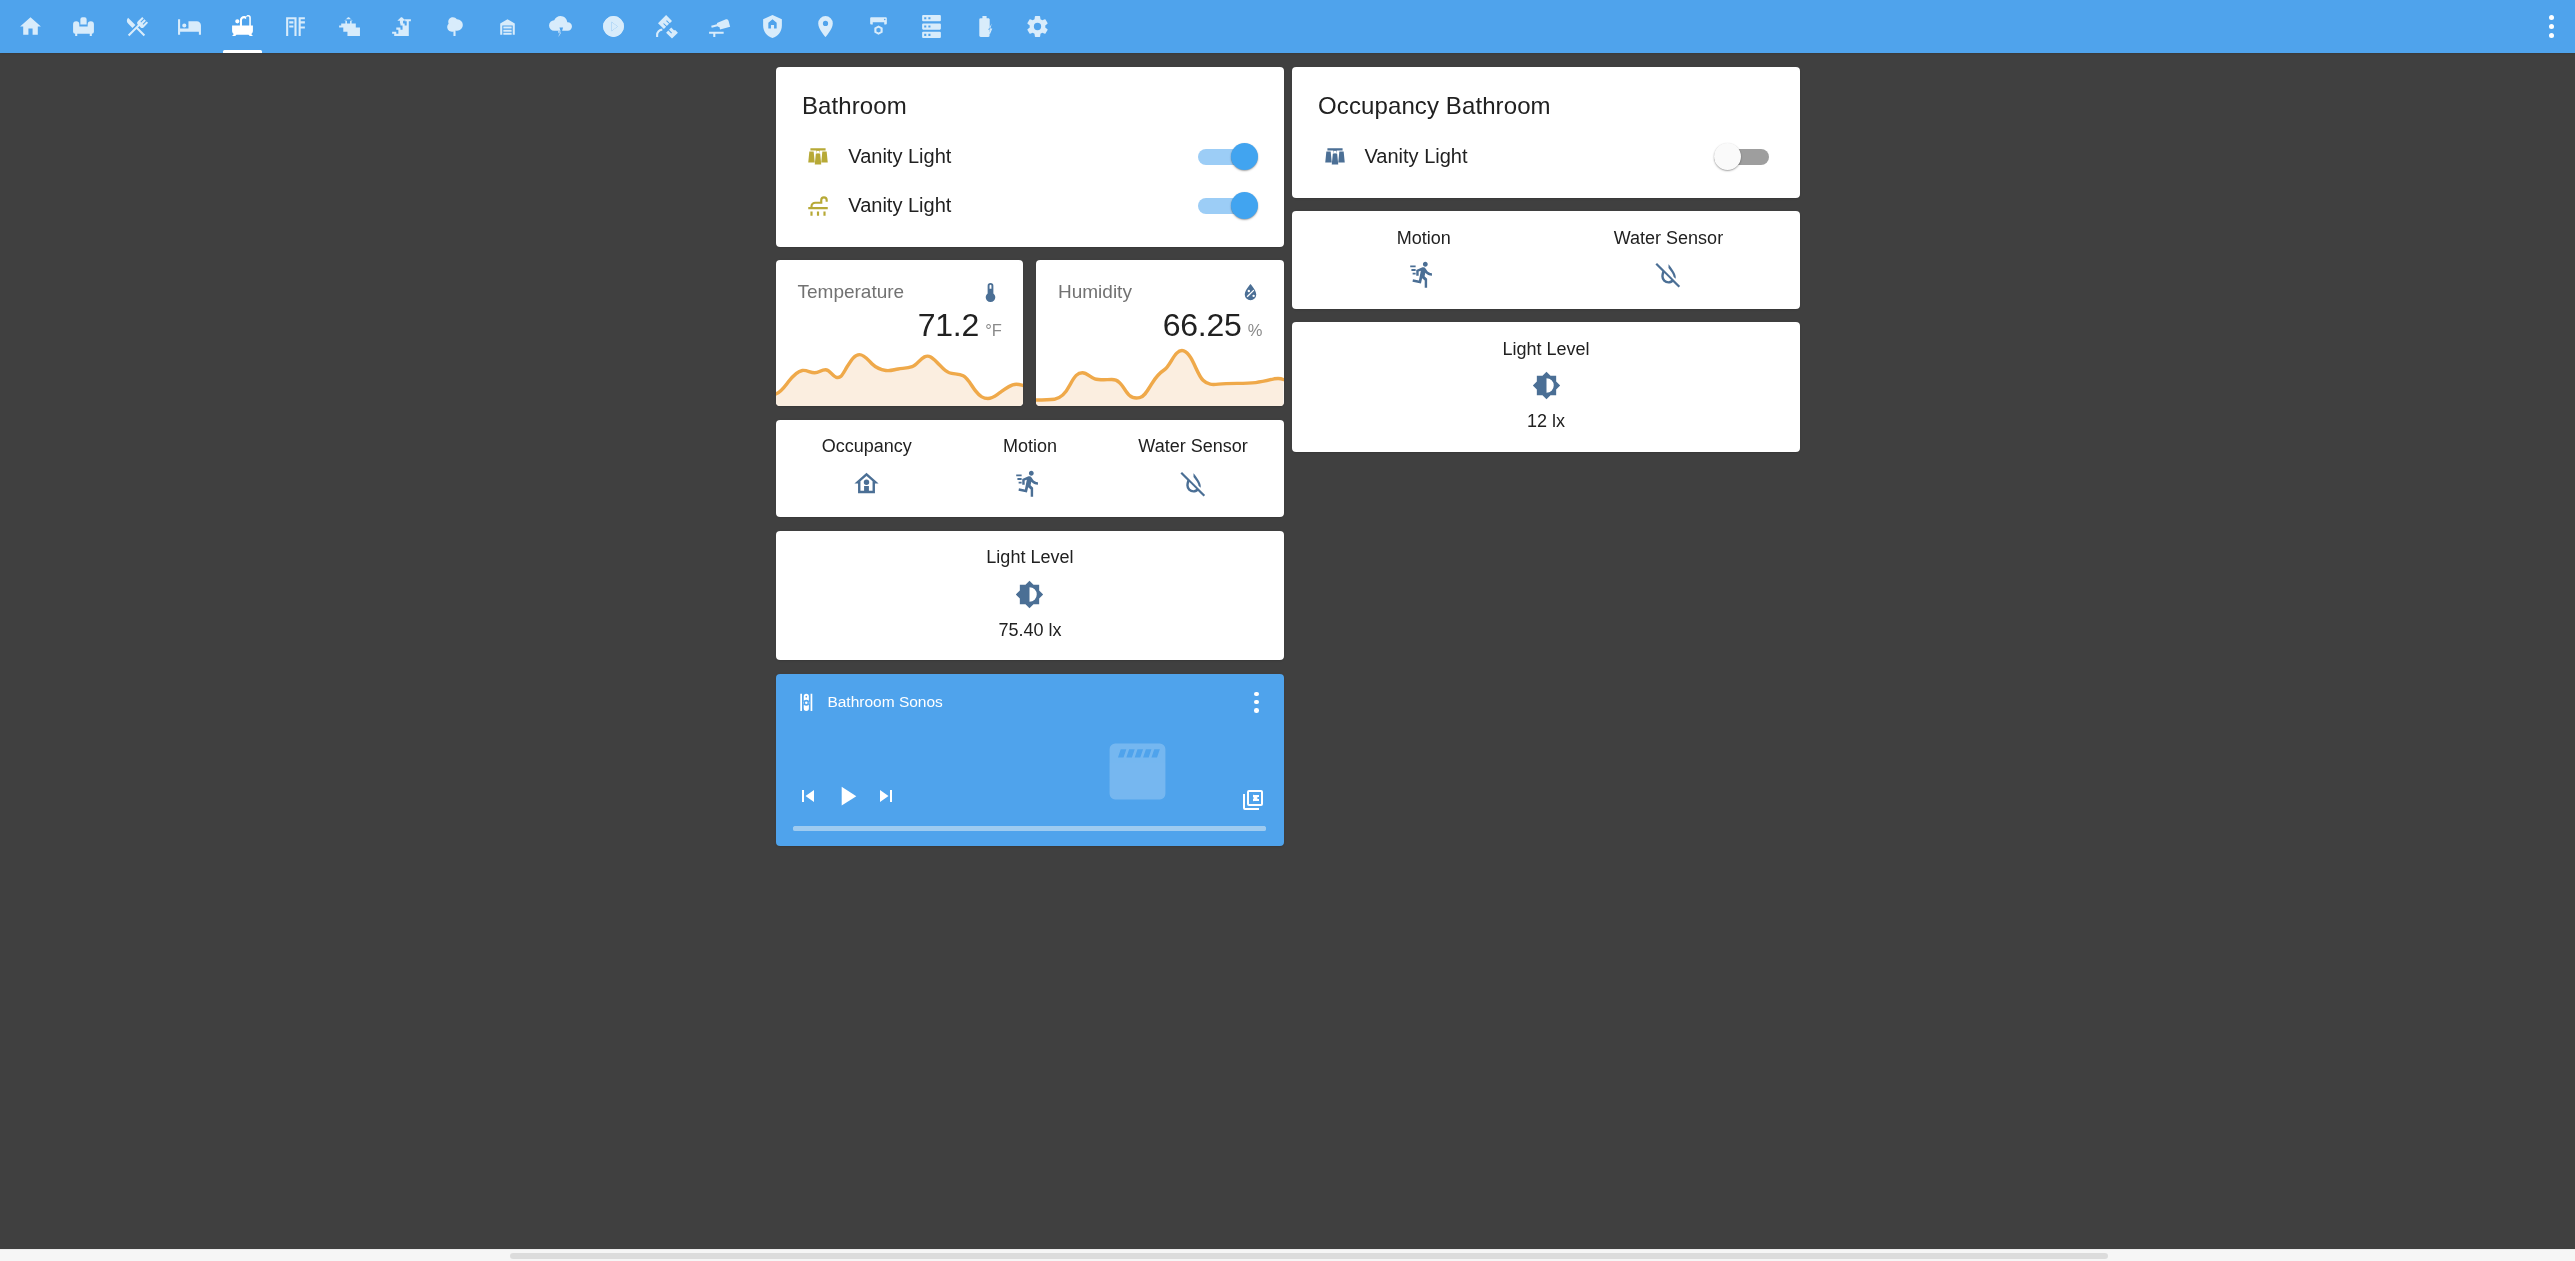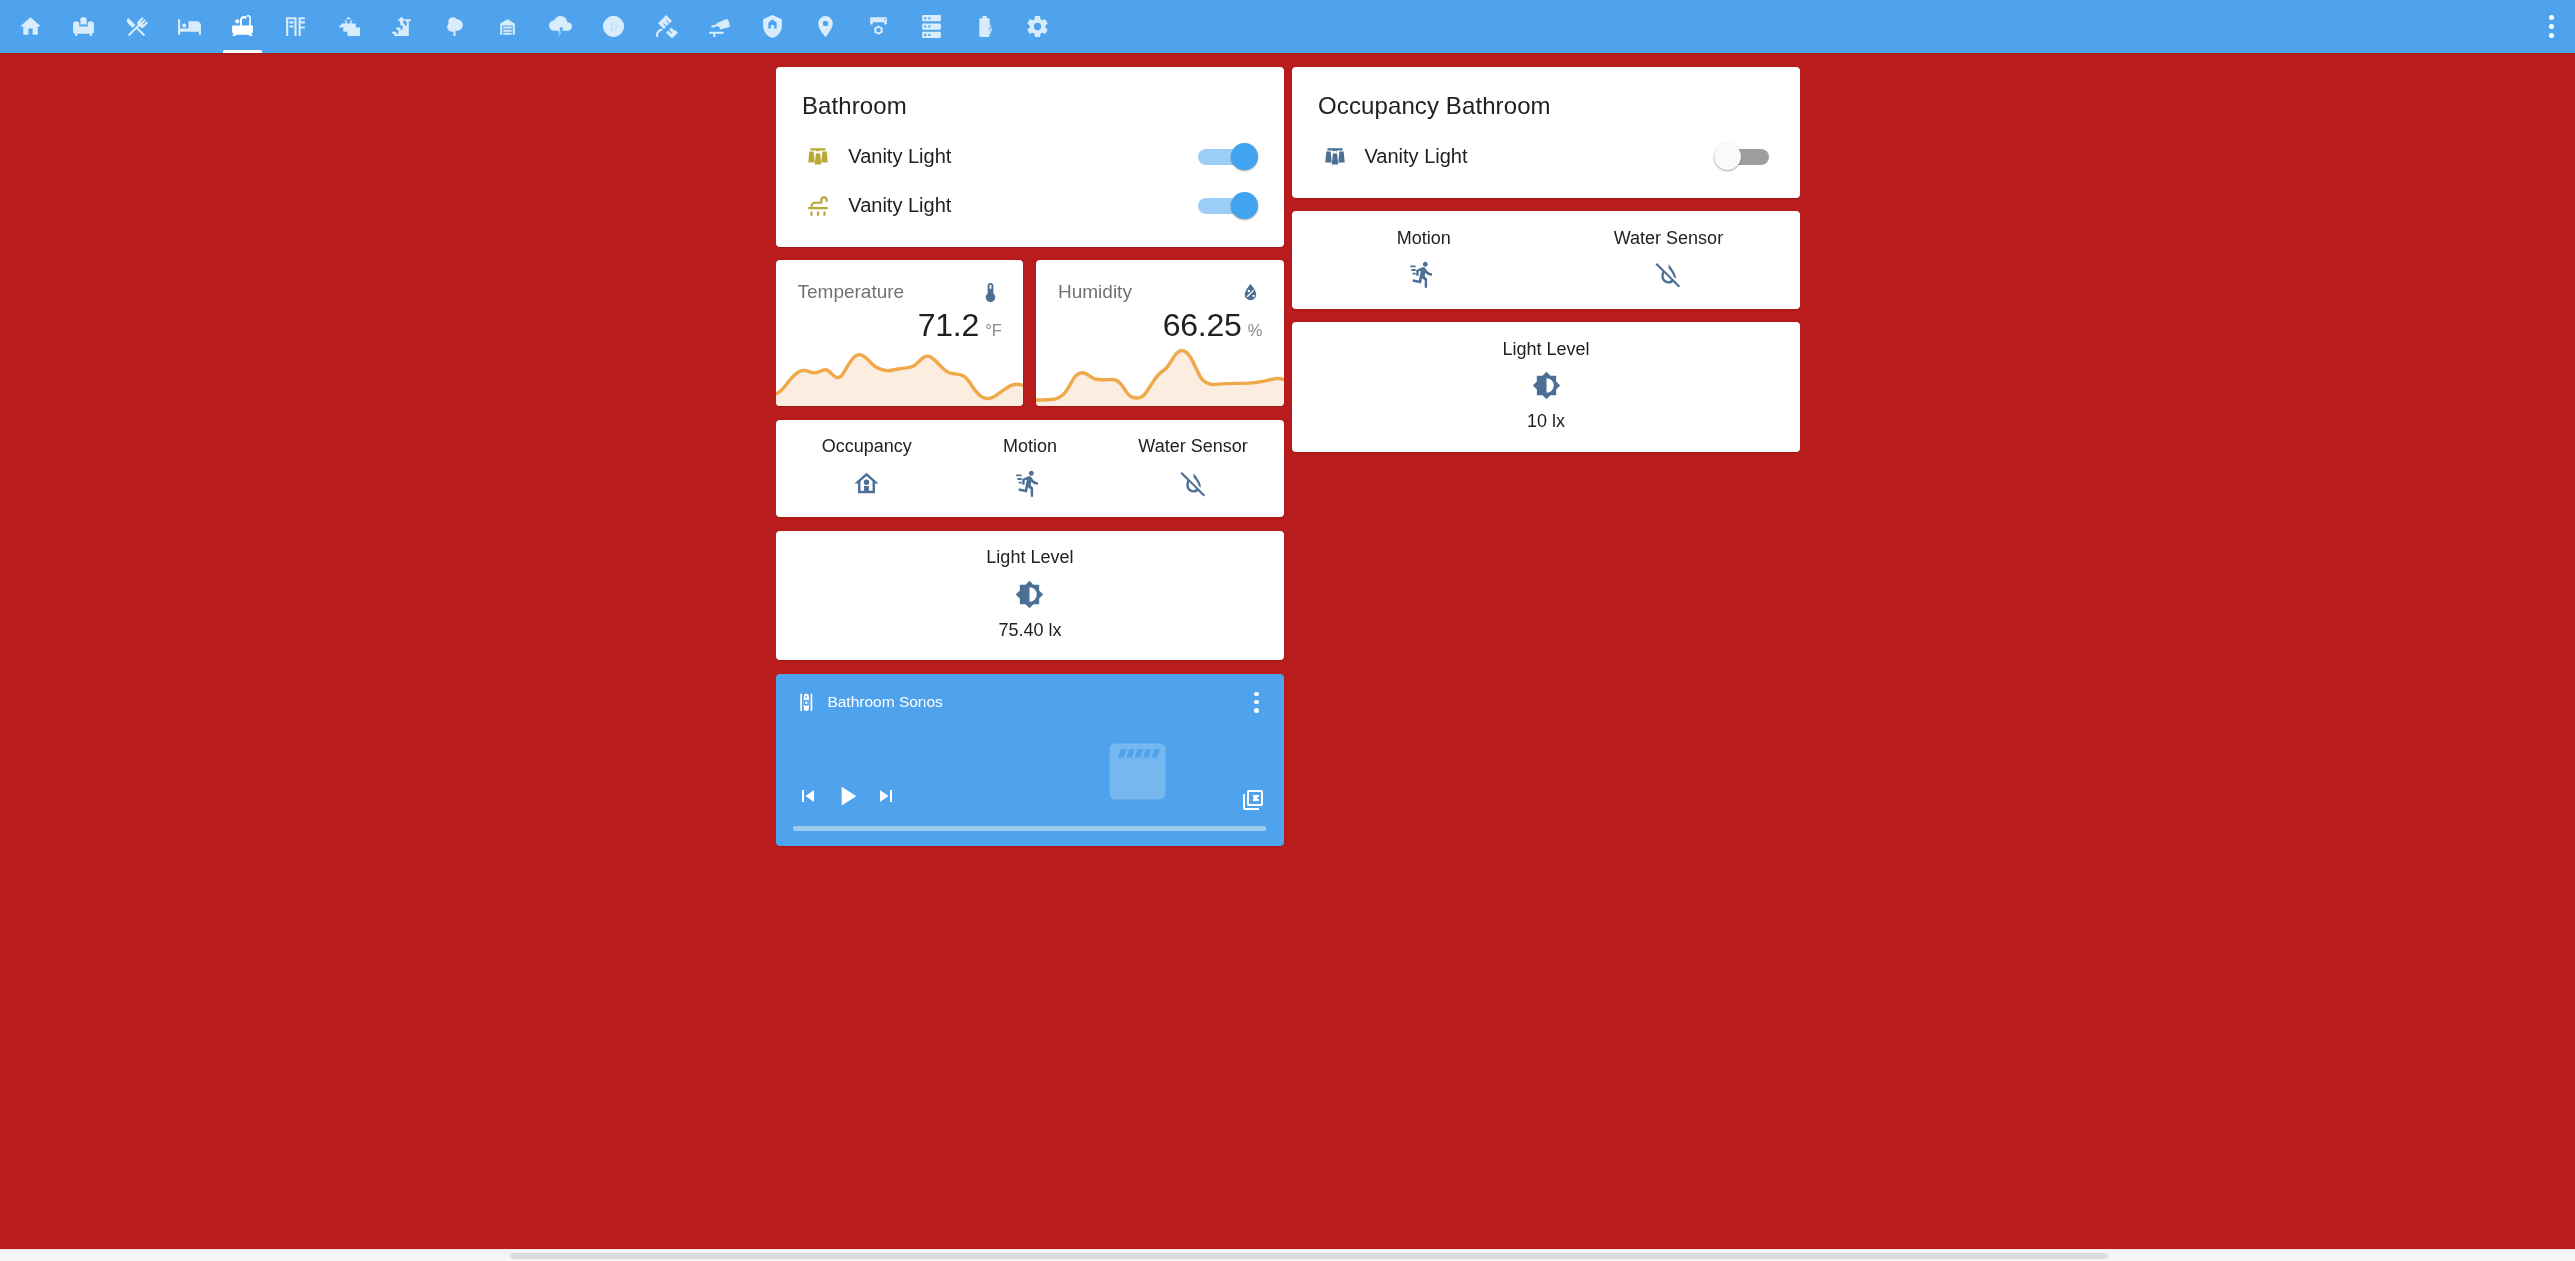--- a/index.html
+++ b/index.html
@@ -57,21 +57,21 @@
     cursor: pointer;
   }
   .dot-col { display: flex; flex-direction: column; gap: 3.6px; align-items: center; }
   .dot-col i { display: block; width: 5.2px; height: 5.2px; border-radius: 50%; background: #ffffff; }
 
   
   .view {
     position: relative;
     width: 2576px;
     height: 1209px;
-    background: #b91c1c;
+    background: #404040;
     overflow: hidden;
   }
   .columns {
     display: flex;
     gap: 8.2px;
     padding: 14.4px 0 0 0;
     justify-content: center;
   }
   .column { width: 508px; display: flex; flex-direction: column; gap: 13.4px; }
 
@@ -638,21 +638,21 @@
 
       <div class="card">
         <div class="glance">
           <div class="glance-item">
             <span class="glance-label">Light Level</span>
             <span class="glance-icon">
               <svg viewBox="0 0 24 24">
                   <path d="M12,18V6A6,6 0 0,1 18,12A6,6 0 0,1 12,18M20,15.31L23.31,12L20,8.69V4H15.31L12,0.69L8.69,4H4V8.69L0.69,12L4,15.31V20H8.69L12,23.31L15.31,20H20V15.31Z"></path>
                 </svg>
             </span>
-            <span class="glance-value">10 lx</span>
+            <span class="glance-value">12 lx</span>
           </div>
         </div>
       </div>
 
     </div>
 
   </div>
 
   <div class="hscroll">
     <div class="thumbh"></div>

